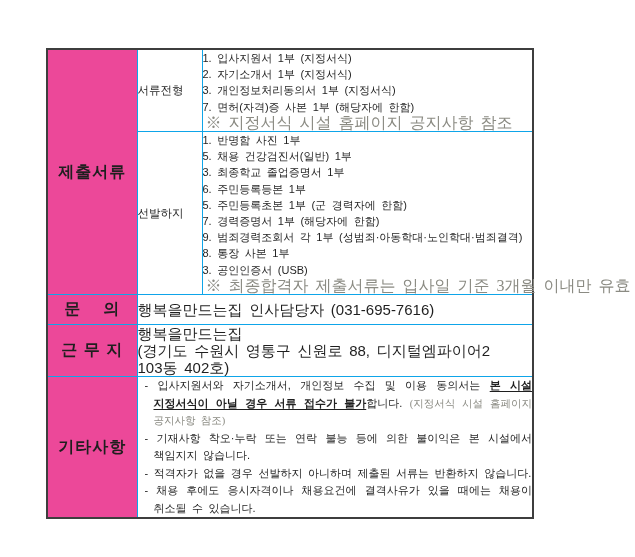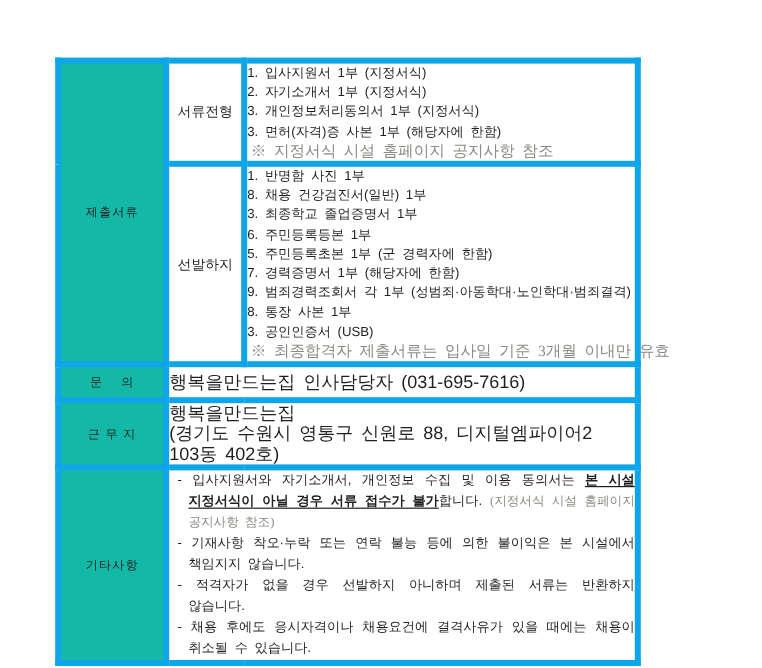--- a/index.html
+++ b/index.html
@@ -17,51 +17,50 @@
   table.doc {
     position: absolute;
     left: 46px;
     top: 48px;
     width: 488px;
     border-collapse: collapse;
     table-layout: fixed;
     border: 2px solid #3e3e3e;
   }
   table.doc td {
-    border: 5px solid #0ea5e9;
+    border: 1px solid #0ea5e9;
     padding: 0;
     color: #1f1f1f;
     word-break: keep-all;
   }
   td.hcell {
-    background: #14b8a6;
+    background: #ec4899;
     text-align: center;
     vertical-align: middle;
-    font-weight: 400;
-    font-size: 10px;
+    font-weight: 700;
+    font-size: 16px;
     letter-spacing: 1px;
     white-space: pre;
   }
   td.stage {
-    text-align: center;
     vertical-align: middle;
     font-size: 11.5px;
   }
   td.items {
     vertical-align: top;
     padding: 3px 6px 2px 9px;
     font-size: 11px;
     line-height: 16.2px;
     word-spacing: 2.5px;
   }
   .item { white-space: nowrap; }
   .note {
     color: #8b8b83;
     font-family: "Liberation Serif", "DejaVu Serif", serif;
-    font-size: 13px;
+    font-size: 16px;
     word-spacing: 3px;
     padding-left: 3px;
   }
   td.single {
     vertical-align: middle;
     font-size: 15px;
     padding: 2px 6px 2px 8px;
     word-spacing: 2.5px;
   }
   td.single .line { line-height: 17px; }
@@ -100,30 +99,30 @@
     </colgroup>
 
     <tbody>
         <tr style="height:82px">
       <td class="hcell" rowspan="2">제출서류</td>
       <td class="stage">서류전형</td>
       <td class="items">
         <div class="item">1. 입사지원서 1부 (지정서식)</div>
         <div class="item">2. 자기소개서 1부 (지정서식)</div>
         <div class="item">3. 개인정보처리동의서 1부 (지정서식)</div>
-        <div class="item">3. 면허(자격)증 사본 1부 (해당자에 한함)</div>
+        <div class="item">7. 면허(자격)증 사본 1부 (해당자에 한함)</div>
         <div class="item note">※ 지정서식 시설 홈페이지 공지사항 참조</div>
       </td>
     </tr>
 
     <tr style="height:163px">
       <td class="stage">선발하지</td>
       <td class="items">
         <div class="item">1. 반명함 사진 1부</div>
-        <div class="item">8. 채용 건강검진서(일반) 1부</div>
+        <div class="item">5. 채용 건강검진서(일반) 1부</div>
         <div class="item">3. 최종학교 졸업증명서 1부</div>
         <div class="item">6. 주민등록등본 1부</div>
         <div class="item">5. 주민등록초본 1부 (군 경력자에 한함)</div>
         <div class="item">7. 경력증명서 1부 (해당자에 한함)</div>
         <div class="item">9. 범죄경력조회서 각 1부 (성범죄·아동학대·노인학대·범죄결격)</div>
         <div class="item">8. 통장 사본 1부</div>
         <div class="item">3. 공인인증서 (USB)</div>
         <div class="item note">※ 최종합격자 제출서류는 입사일 기준 3개월 이내만 유효</div>
       </td>
     </tr>

